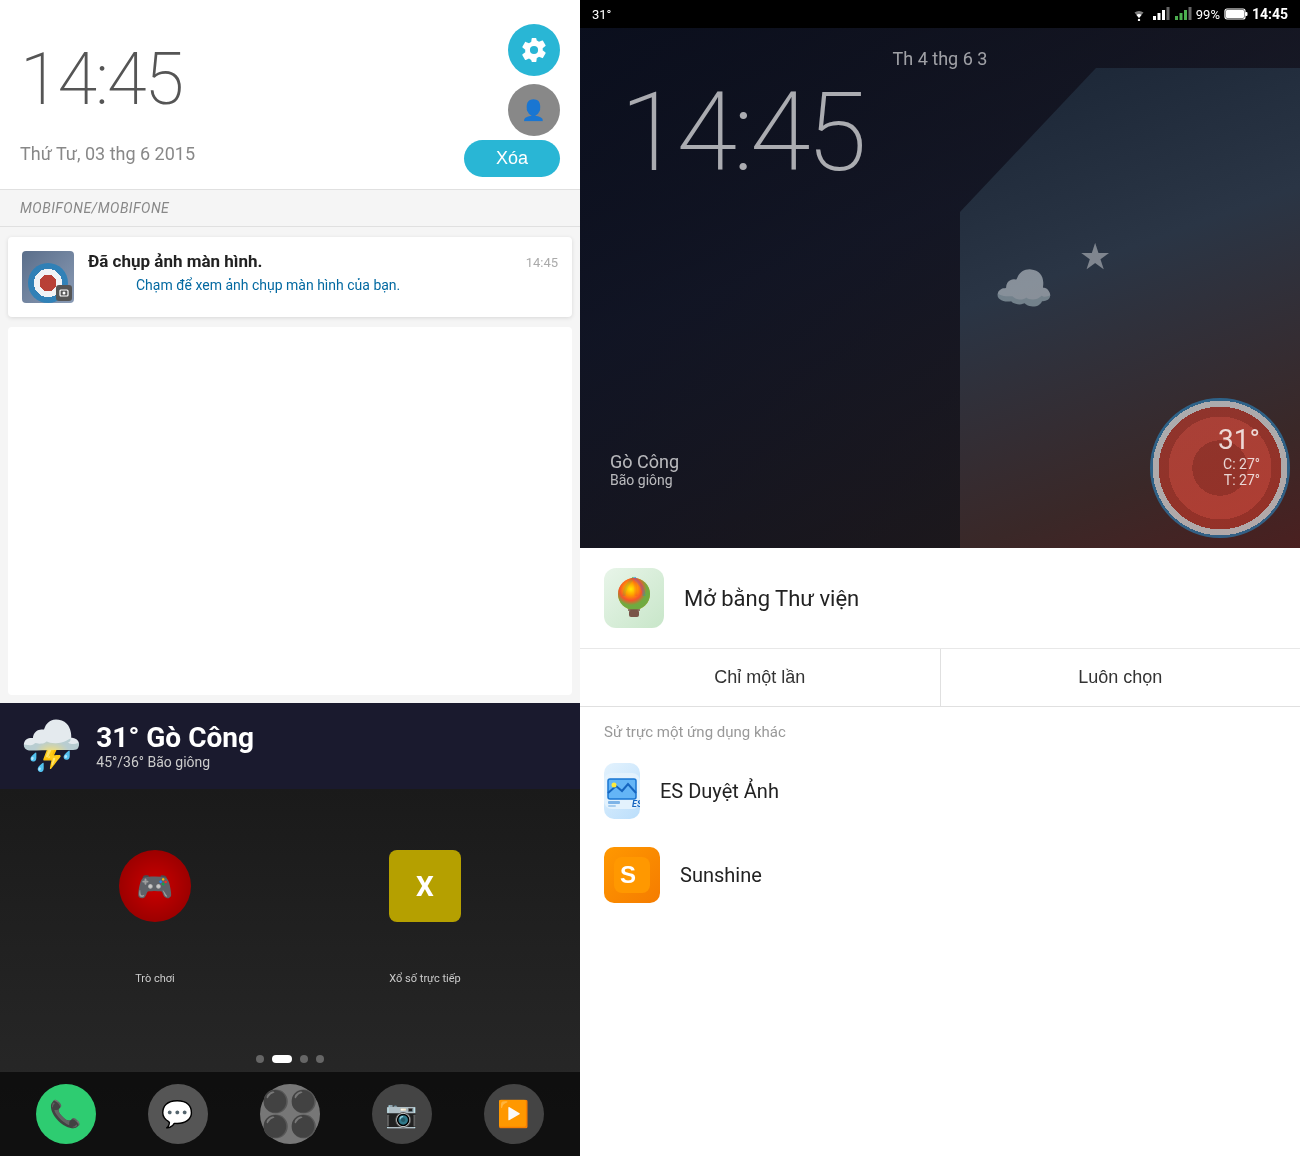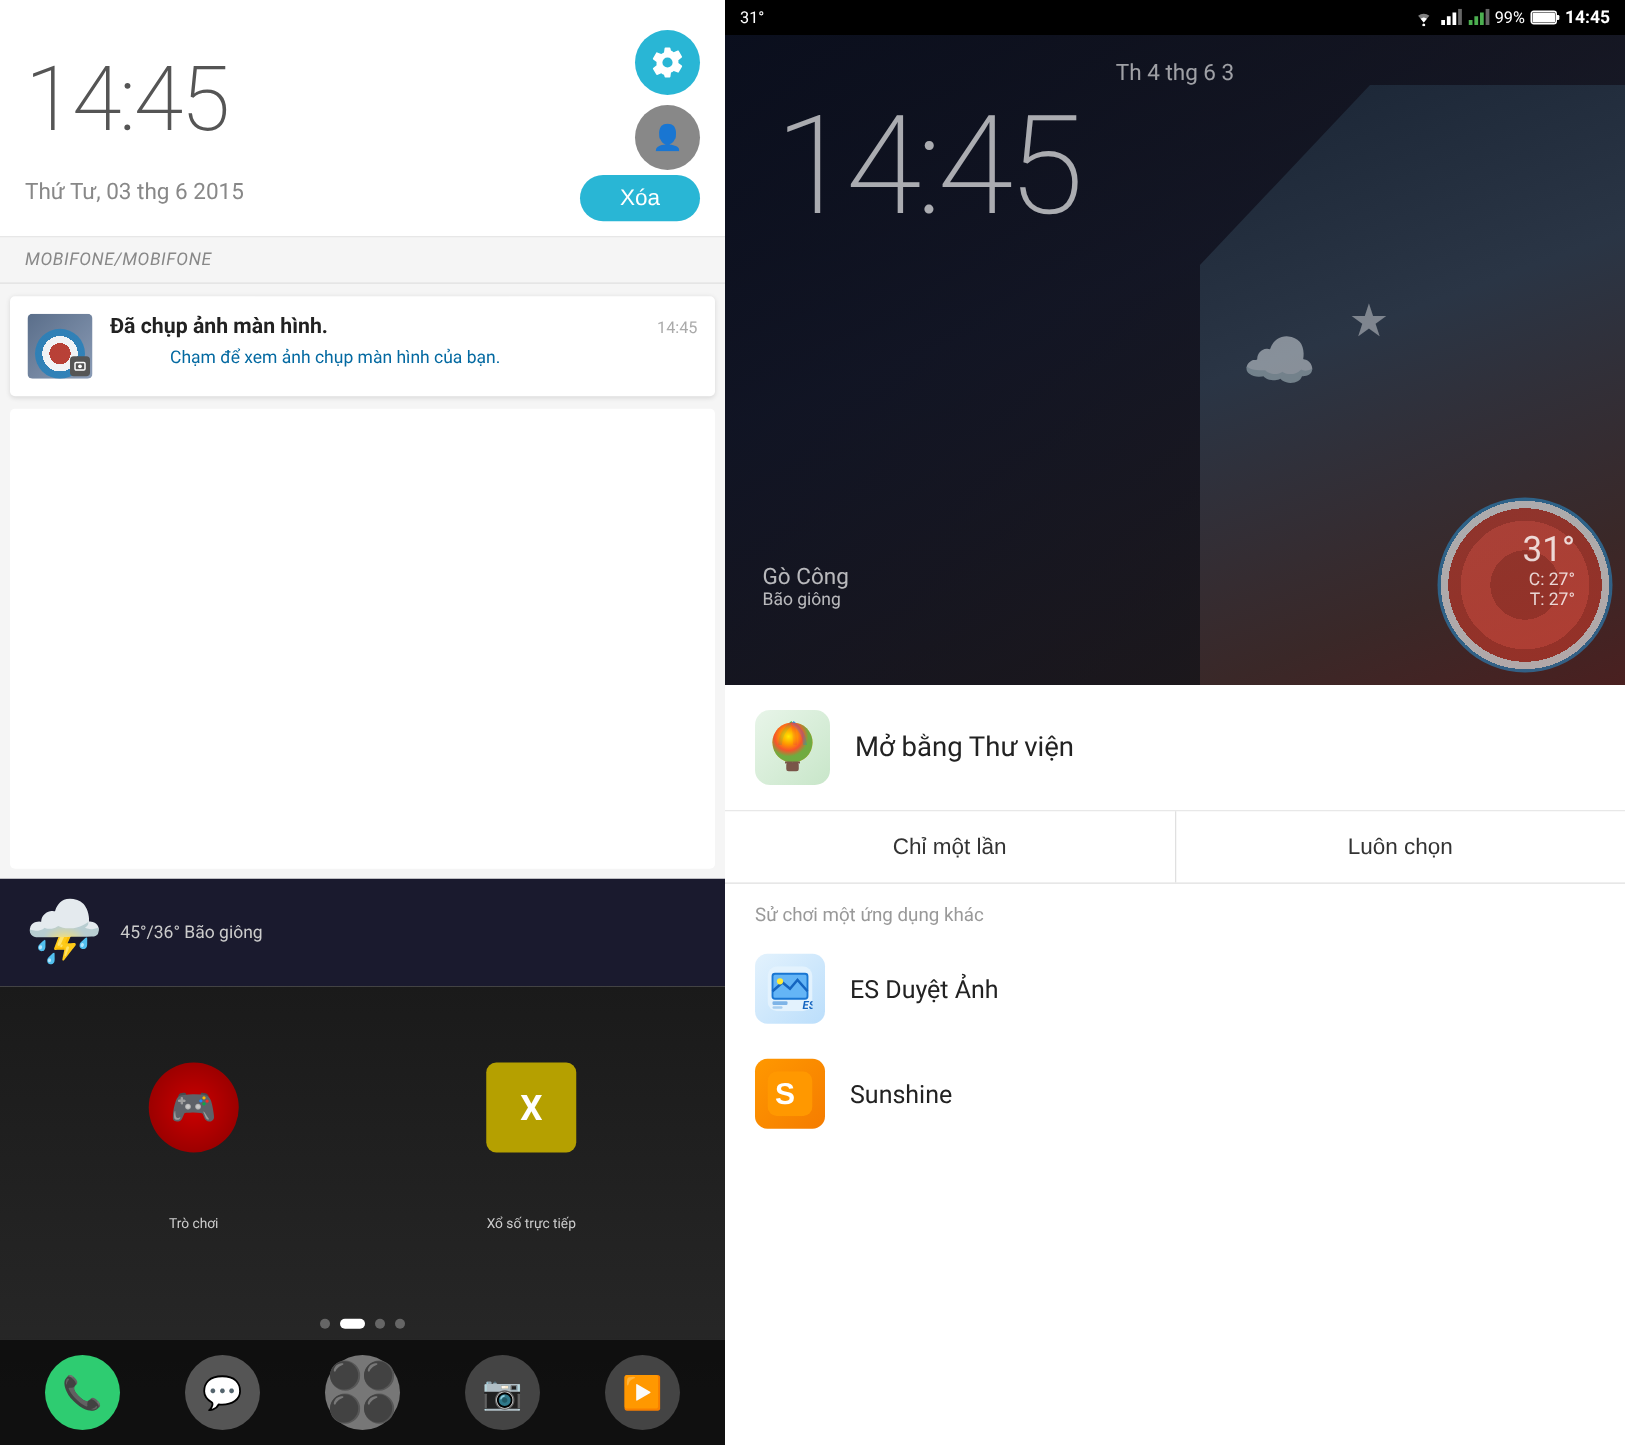--- a/index.html
+++ b/index.html
@@ -418,27 +418,26 @@
       color: #999;
     }
     .chooser-app-row {
       display: flex;
       align-items: center;
       gap: 20px;
       padding: 14px 24px;
       cursor: pointer;
     }
     .app-icon-es {
-      width: 56px;
+      width: 36px;
       height: 56px;
       border-radius: 10px;
       background: linear-gradient(135deg, #e3f2fd, #bbdefb);
       display: flex;
       align-items: center;
-      justify-content: center;
       font-size: 24px;
       flex-shrink: 0;
       font-style: italic;
     }
     .app-icon-sunshine {
       width: 56px;
       height: 56px;
       border-radius: 10px;
       background: linear-gradient(135deg, #ff9800, #f57c00);
       display: flex;
@@ -504,20 +503,24 @@
       </div>
       <span class="notif-body">Chạm để xem ảnh chụp màn hình của bạn.</span>
     </div>
   </div>
 
   <div style="flex:1;background:#fff;margin:0 8px;border-radius:4px;"></div>
 
   <div class="weather-widget">
     <div class="weather-cloud-icon">⛈️</div>
     <div class="weather-info">
+      <div class="weather-main">
+        <span>31°</span>
+        <span>Gò Công</span>
+      </div>
       <div class="weather-sub">
         <span>45°/36°</span>
         <span> </span>
         <span>Bão giông</span>
       </div>
     </div>
   </div>
 
   <div class="home-area">
     <div class="home-icons-row">
@@ -640,21 +643,21 @@
         </svg>
       </div>
       <span class="chooser-app-name">Mở bằng Thư viện</span>
     </div>
 
     <div class="chooser-buttons">
       <button class="chooser-btn">Chỉ một lần</button>
       <button class="chooser-btn">Luôn chọn</button>
     </div>
 
-    <div class="chooser-section-title">Sử chơi một ứng dụng khác</div>
+    <div class="chooser-section-title">Sử trực một ứng dụng khác</div>
 
     <div class="chooser-app-row">
       <div class="app-icon-es">
         <svg width="36" height="36" viewBox="0 0 36 36">
           <rect width="36" height="36" rx="8" fill="#e3f2fd"></rect>
           <rect x="4" y="6" width="28" height="20" rx="2" fill="#64b5f6" stroke="#1976d2" stroke-width="1.5"></rect>
           <path d="M4 20 L12 13 L18 18 L24 11 L32 20" stroke="#1565c0" stroke-width="2" fill="none"></path>
           <circle cx="10" cy="12" r="2.5" fill="#ffeb3b"></circle>
           <rect x="4" y="28" width="12" height="3" rx="1" fill="#1976d2" opacity="0.5"></rect>
           <rect x="4" y="32" width="8" height="2" rx="1" fill="#1976d2" opacity="0.3"></rect>

